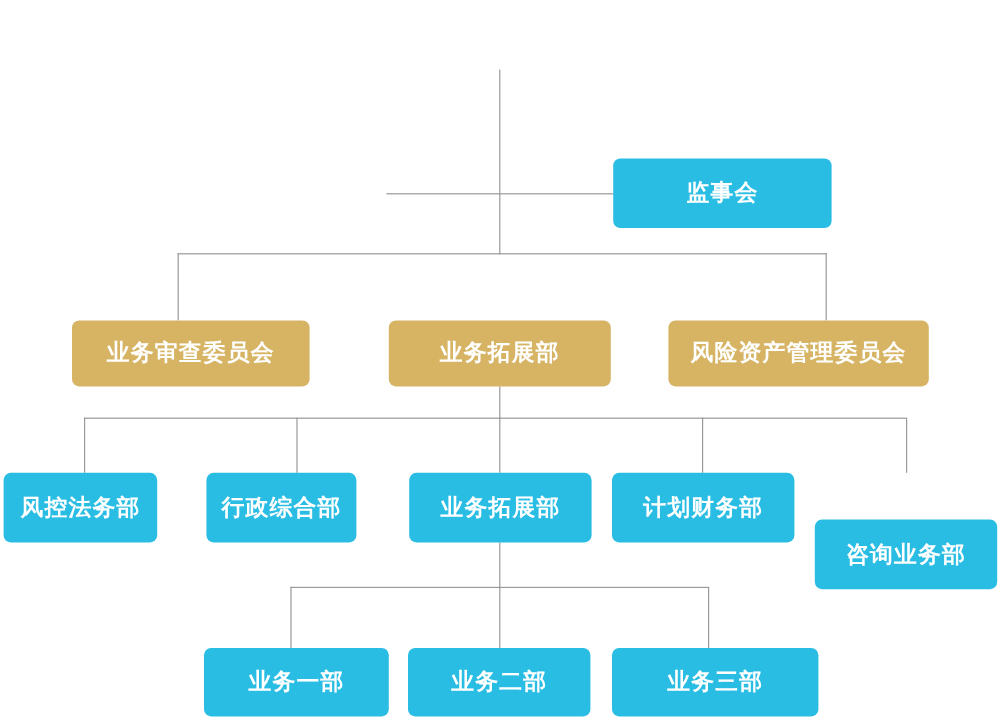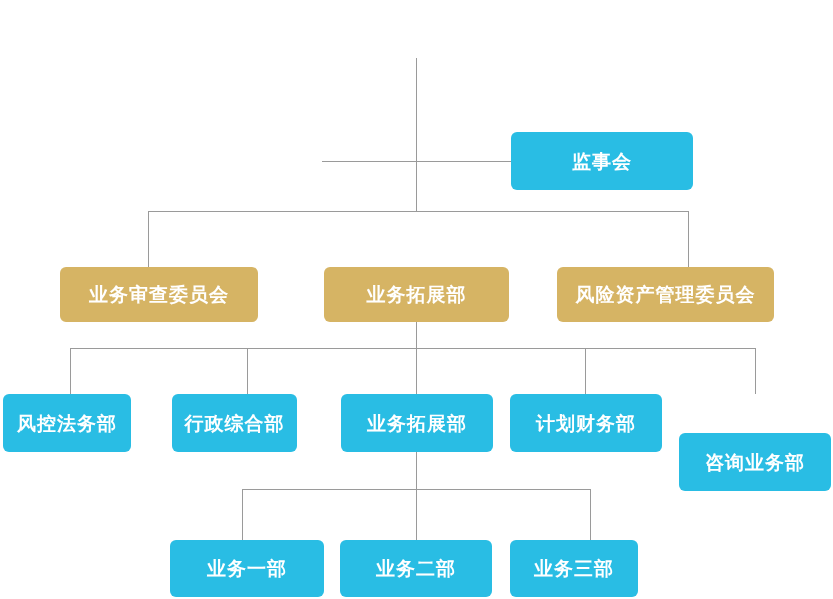--- a/index.html
+++ b/index.html
@@ -84,15 +84,15 @@
   <div class="node gold" style="left:557px; top:267px; width:217px; height:55px;">风险资产管理委员会</div>
 
   <div class="node cyan" style="left:3px; top:394px; width:128px; height:58px;">风控法务部</div>
   <div class="node cyan" style="left:172px; top:394px; width:125px; height:58px;">行政综合部</div>
   <div class="node cyan" style="left:510px; top:394px; width:152px; height:58px;">计划财务部</div>
   <div class="node cyan" style="left:341px; top:394px; width:152px; height:58px;">业务拓展部</div>
   <div class="node cyan" style="left:679px; top:394px; width:152px; height:58px;margin-top:39px;">咨询业务部</div>
 
   <div class="node cyan" style="left:170px; top:540px; width:154px; height:57px;">业务一部</div>
   <div class="node cyan" style="left:340px; top:540px; width:152px; height:57px;">业务二部</div>
-  <div class="node cyan" style="left:510px; top:540px; width:128px; height:57px;text-align:center;">业务三部</div>
+  <div class="node cyan" style="left:510px; top:540px; width:172px; height:57px;text-align:center;">业务三部</div>
 
 </div>
 
 </body></html>

